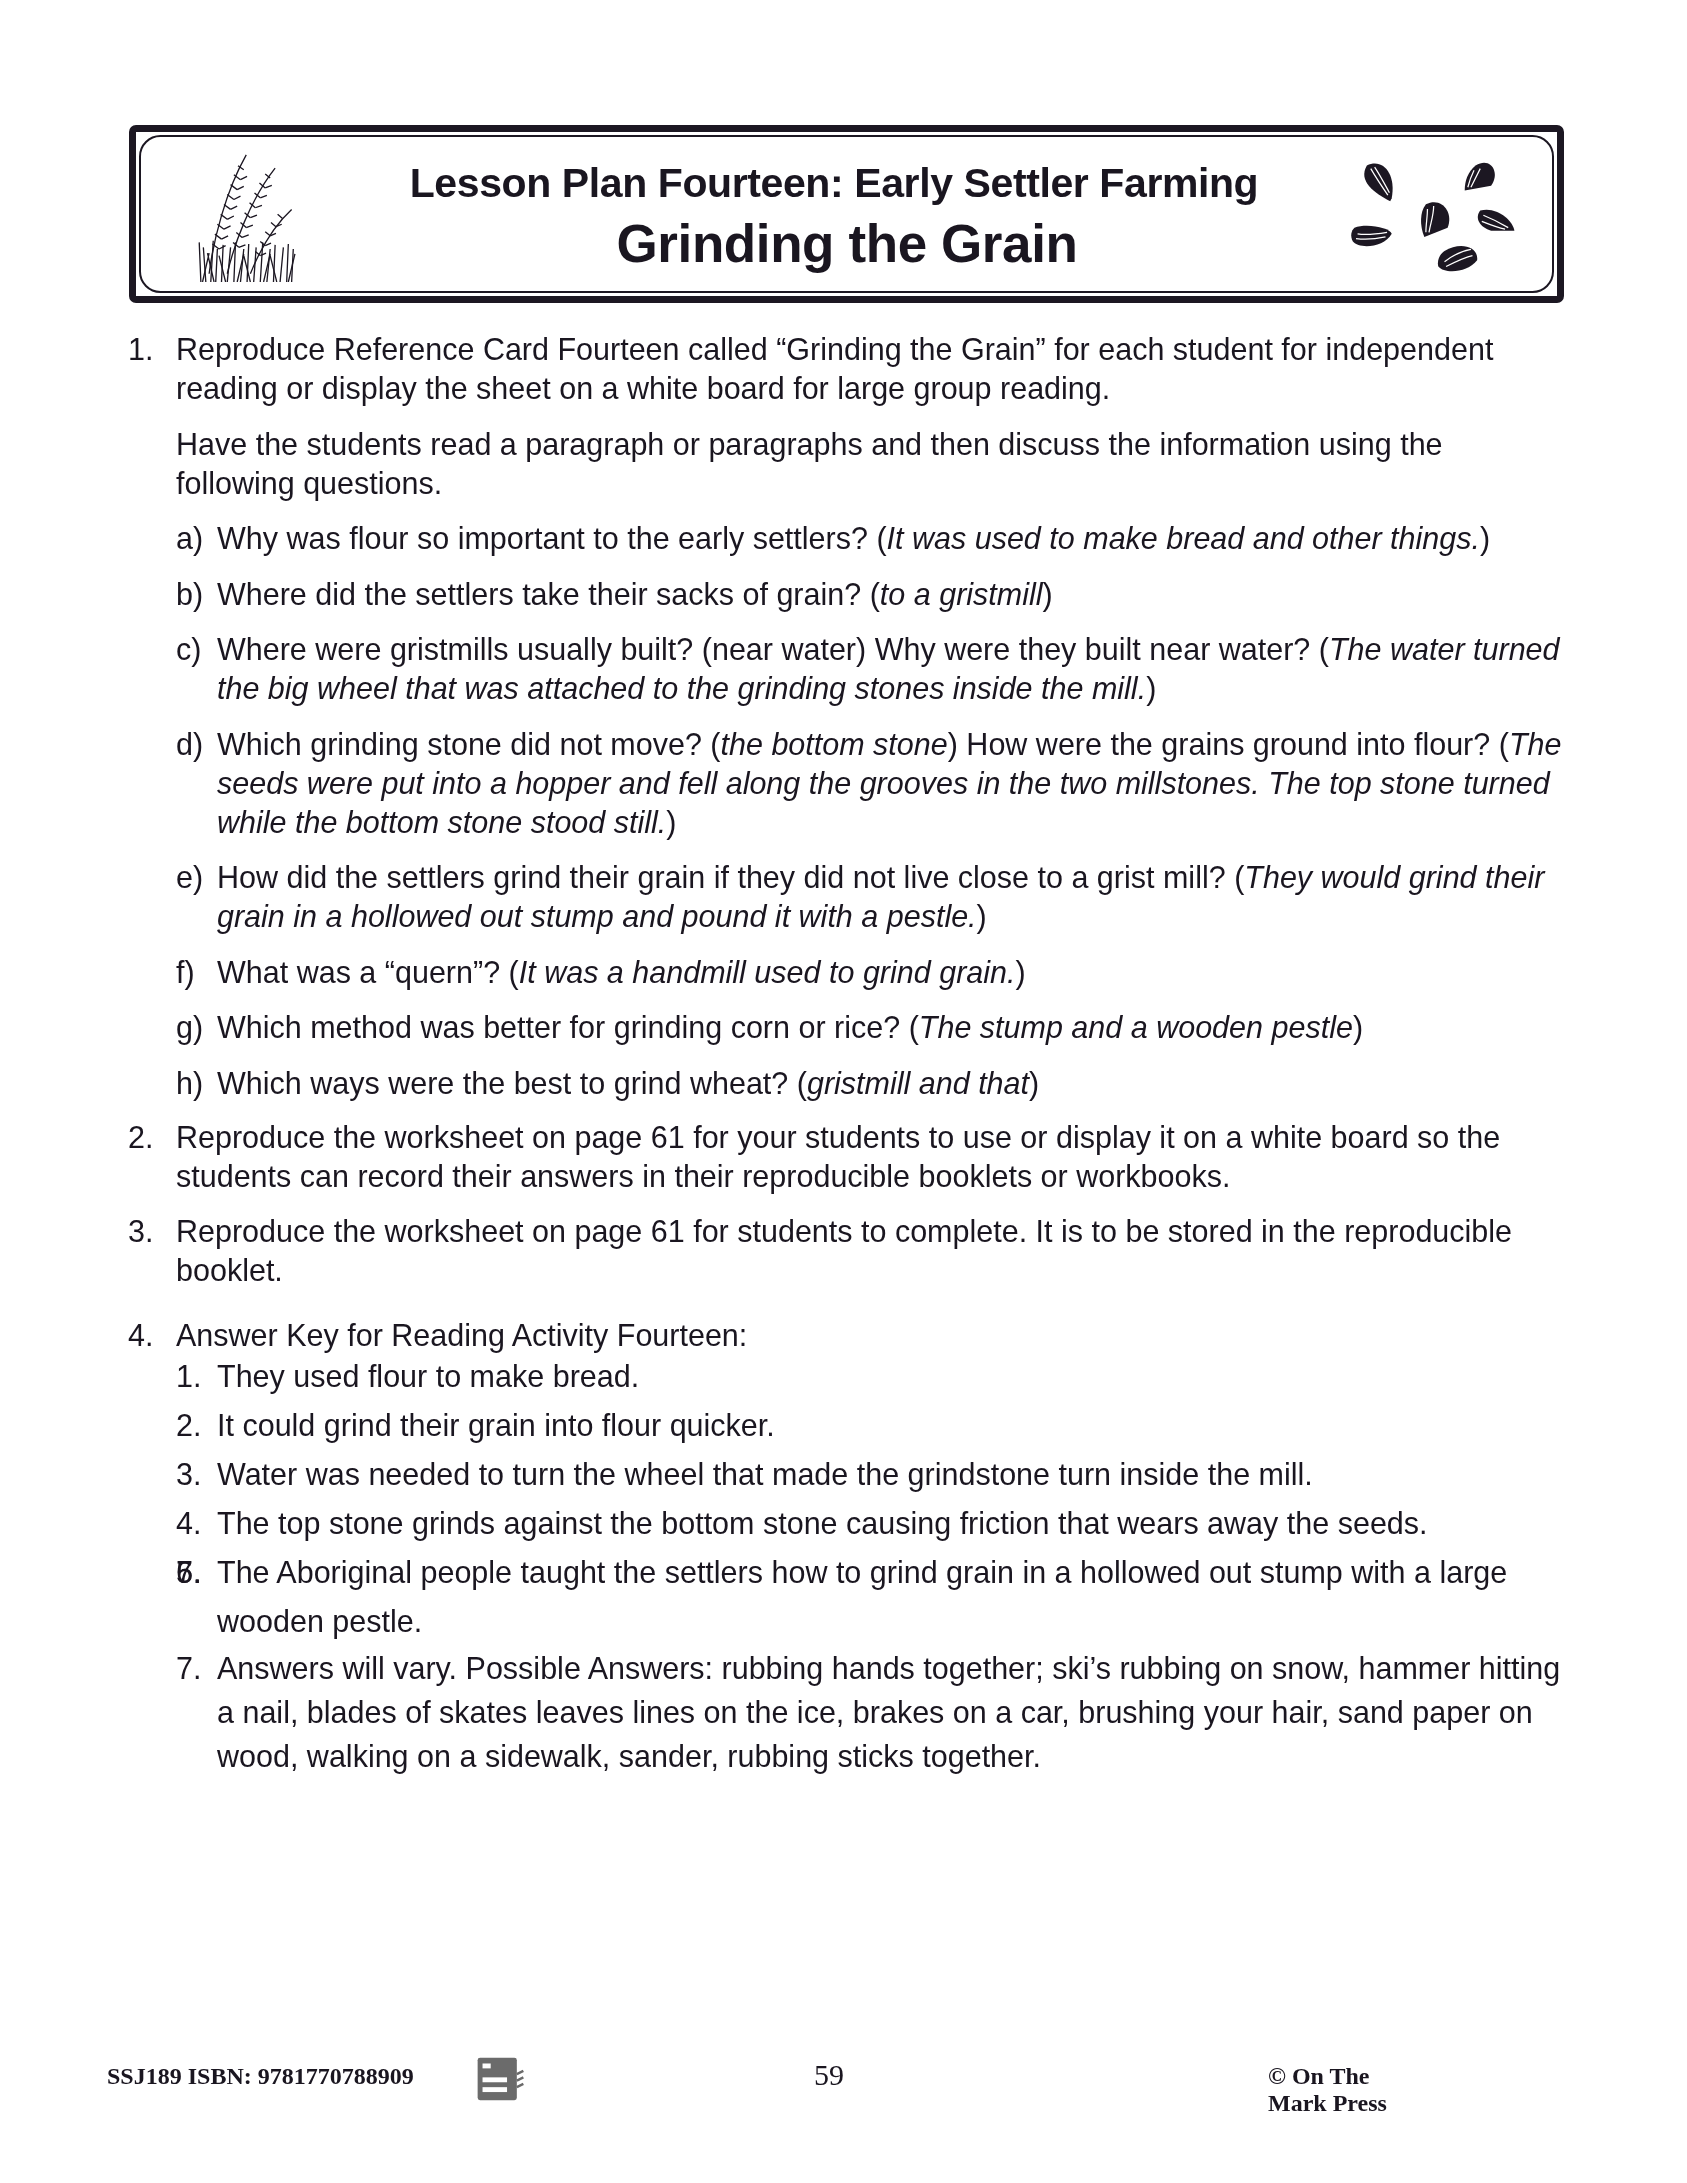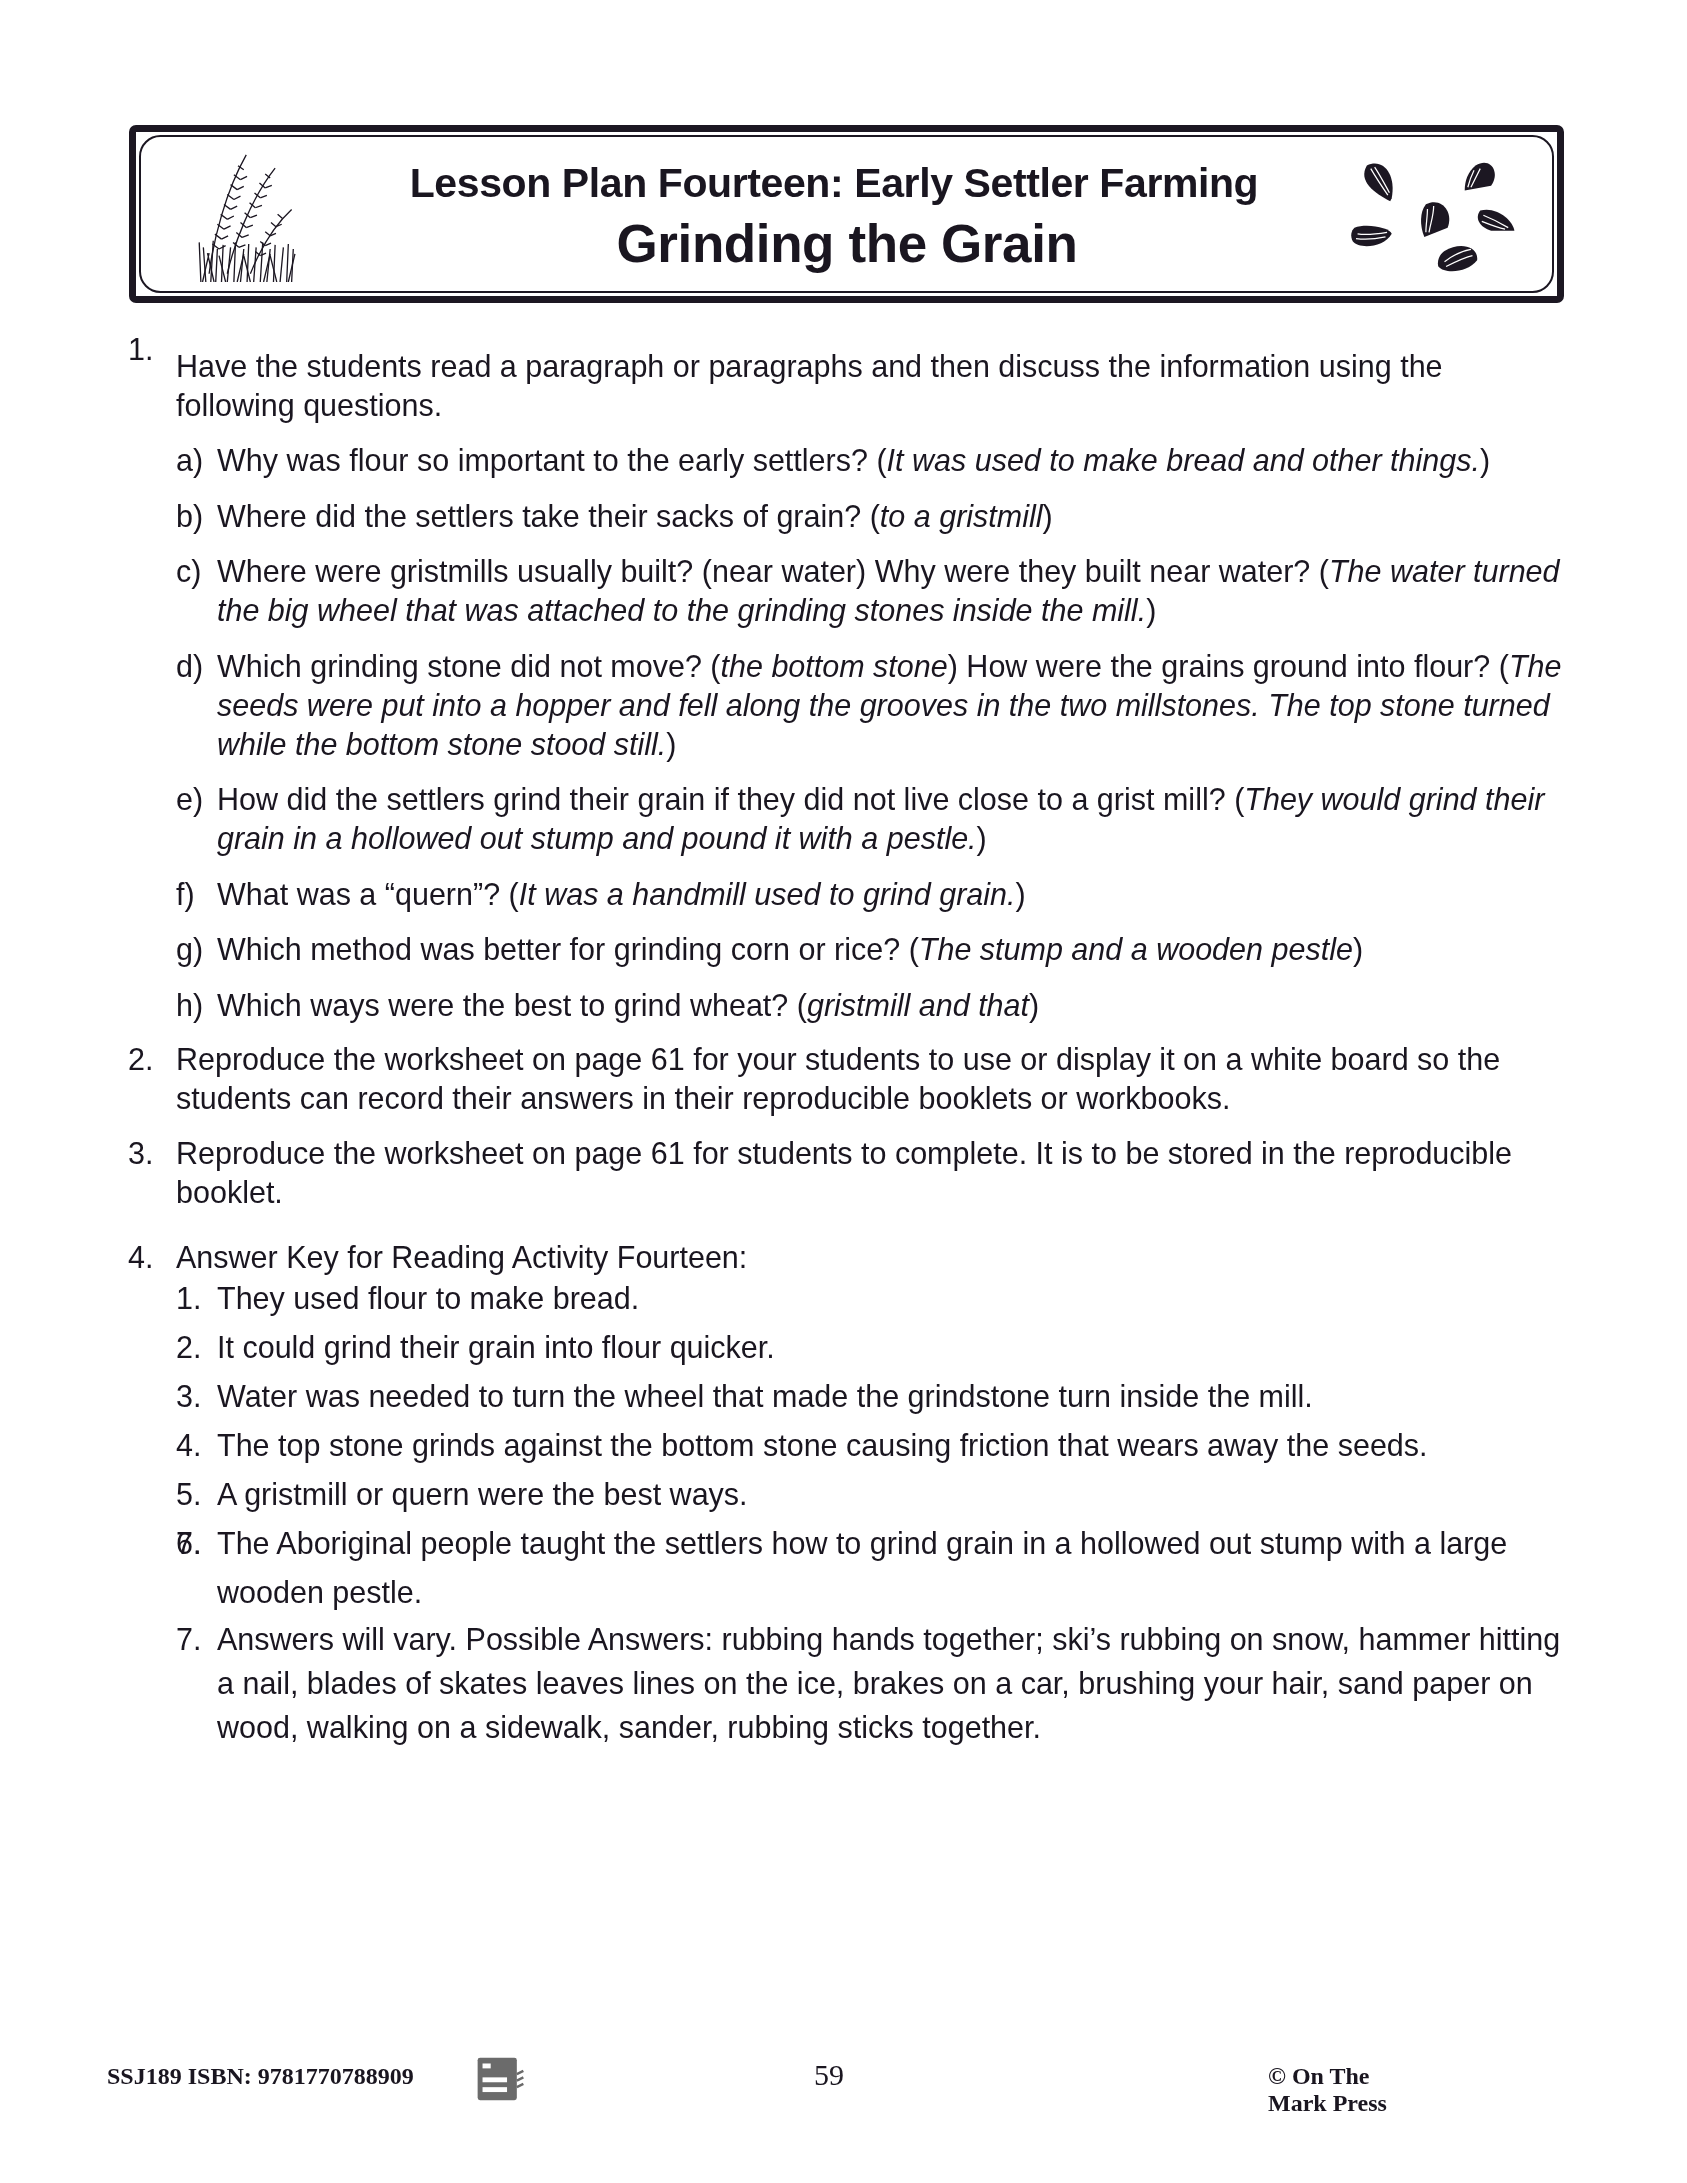--- a/index.html
+++ b/index.html
@@ -194,20 +194,21 @@
       <path d="M38 108 C50 110 64 108 76 106 M36 114 C50 116 64 114 74 112"></path>
       <path d="M150 144 C160 136 172 130 184 128 M152 150 C164 144 176 138 186 136"></path>
     </g>
   </svg>
 </div>
 
 <div class="content">
 
   <div class="item">
     <span class="num">1.</span>
+    <p class="para">Reproduce Reference Card Fourteen called “Grinding the Grain” for each student for independent reading or display the sheet on a white board for large group reading.</p>
     <div class="gap-s"></div>
     <p class="para">Have the students read a paragraph or paragraphs and then discuss the information using the following questions.</p>
     <div class="gap-s"></div>
 
     <div class="sub">
       <span class="lbl">a)</span>
       <span>Why was flour so important to the early settlers? (</span><span class="ans">It was used to make bread and other things.</span><span>)</span>
     </div>
     <div class="gap-s"></div>
 
@@ -281,21 +282,20 @@
     <div class="sub">
       <span class="lbl">3.</span>
       <span>Water was needed to turn the wheel that made the grindstone turn inside the mill.</span>
     </div>
     <div class="sub">
       <span class="lbl">4.</span>
       <span>The top stone grinds against the bottom stone causing friction that wears away the seeds.</span>
     </div>
     <div class="sub">
       <span class="lbl">5.</span>
-      <span>A gristmill or quern were the best ways.</span>
     </div>
     <div class="sub">
       <span class="lbl">6.</span>
     </div>
     <div class="sub tall">
       <span class="lbl">7.</span>
       <span>The Aboriginal people taught the settlers how to grind grain in a hollowed out stump with a large wooden pestle.</span>
     </div>
     <div class="sub last">
       <span class="lbl">7.</span>

